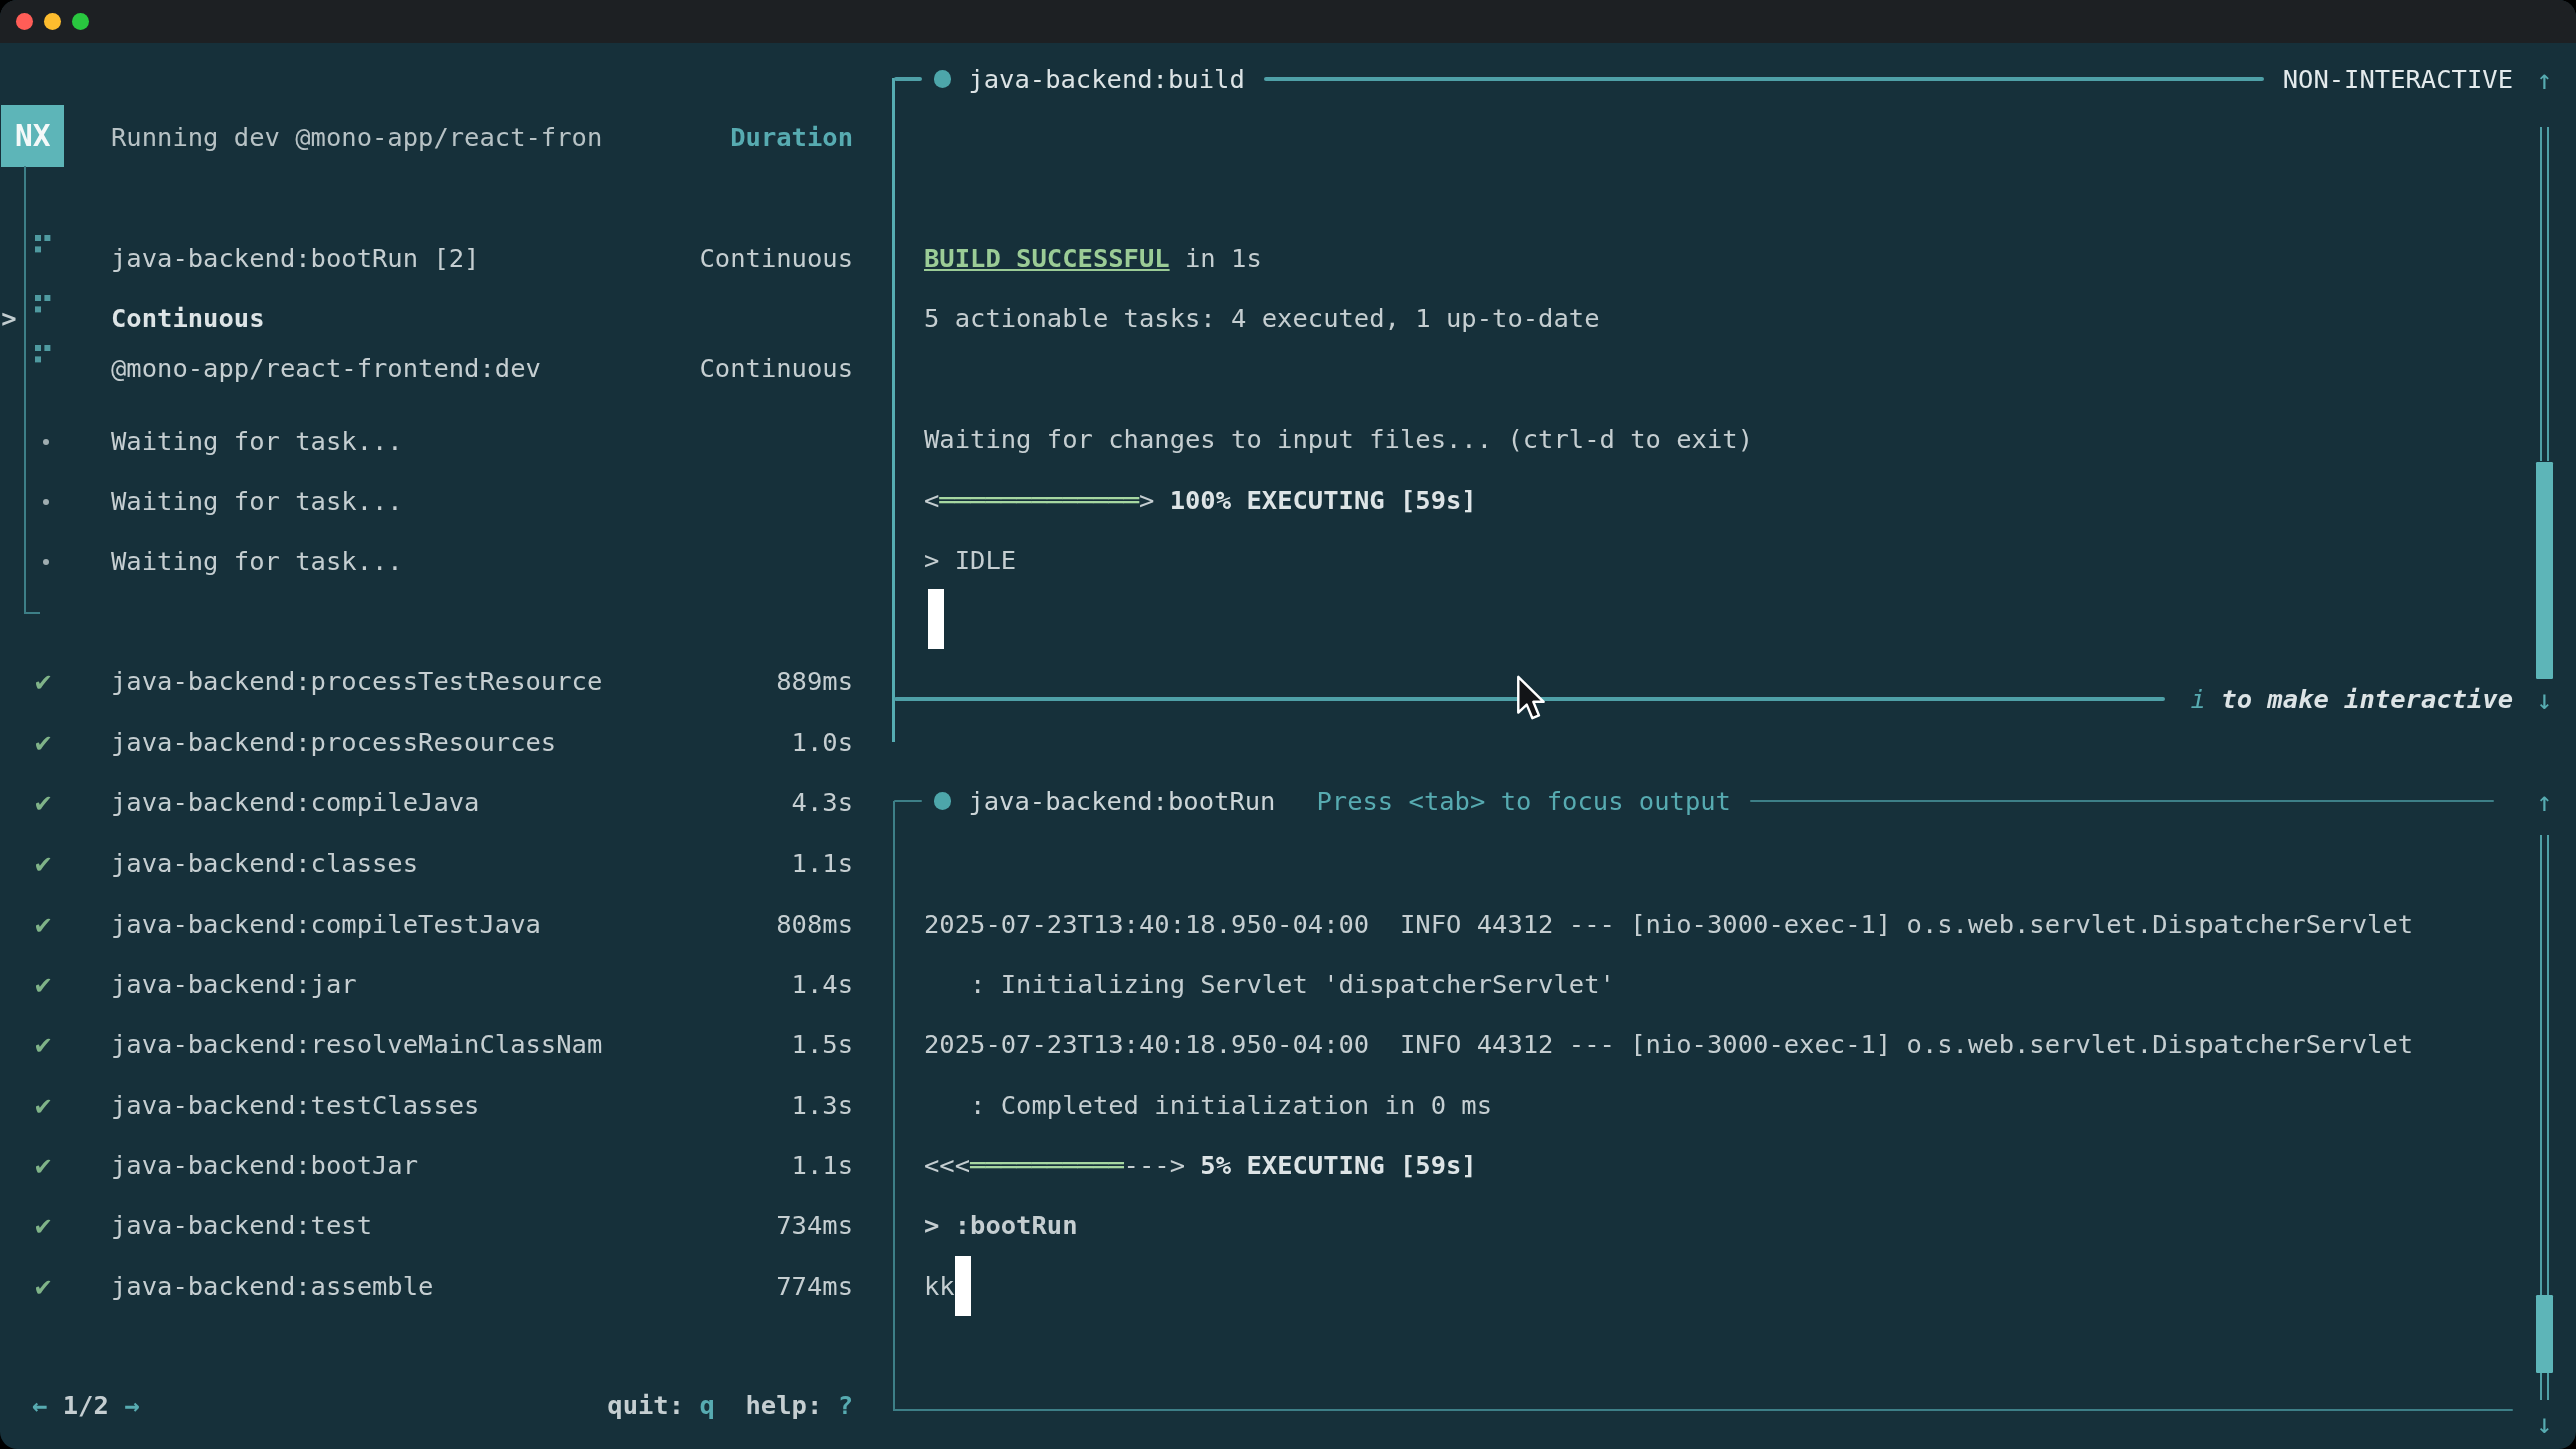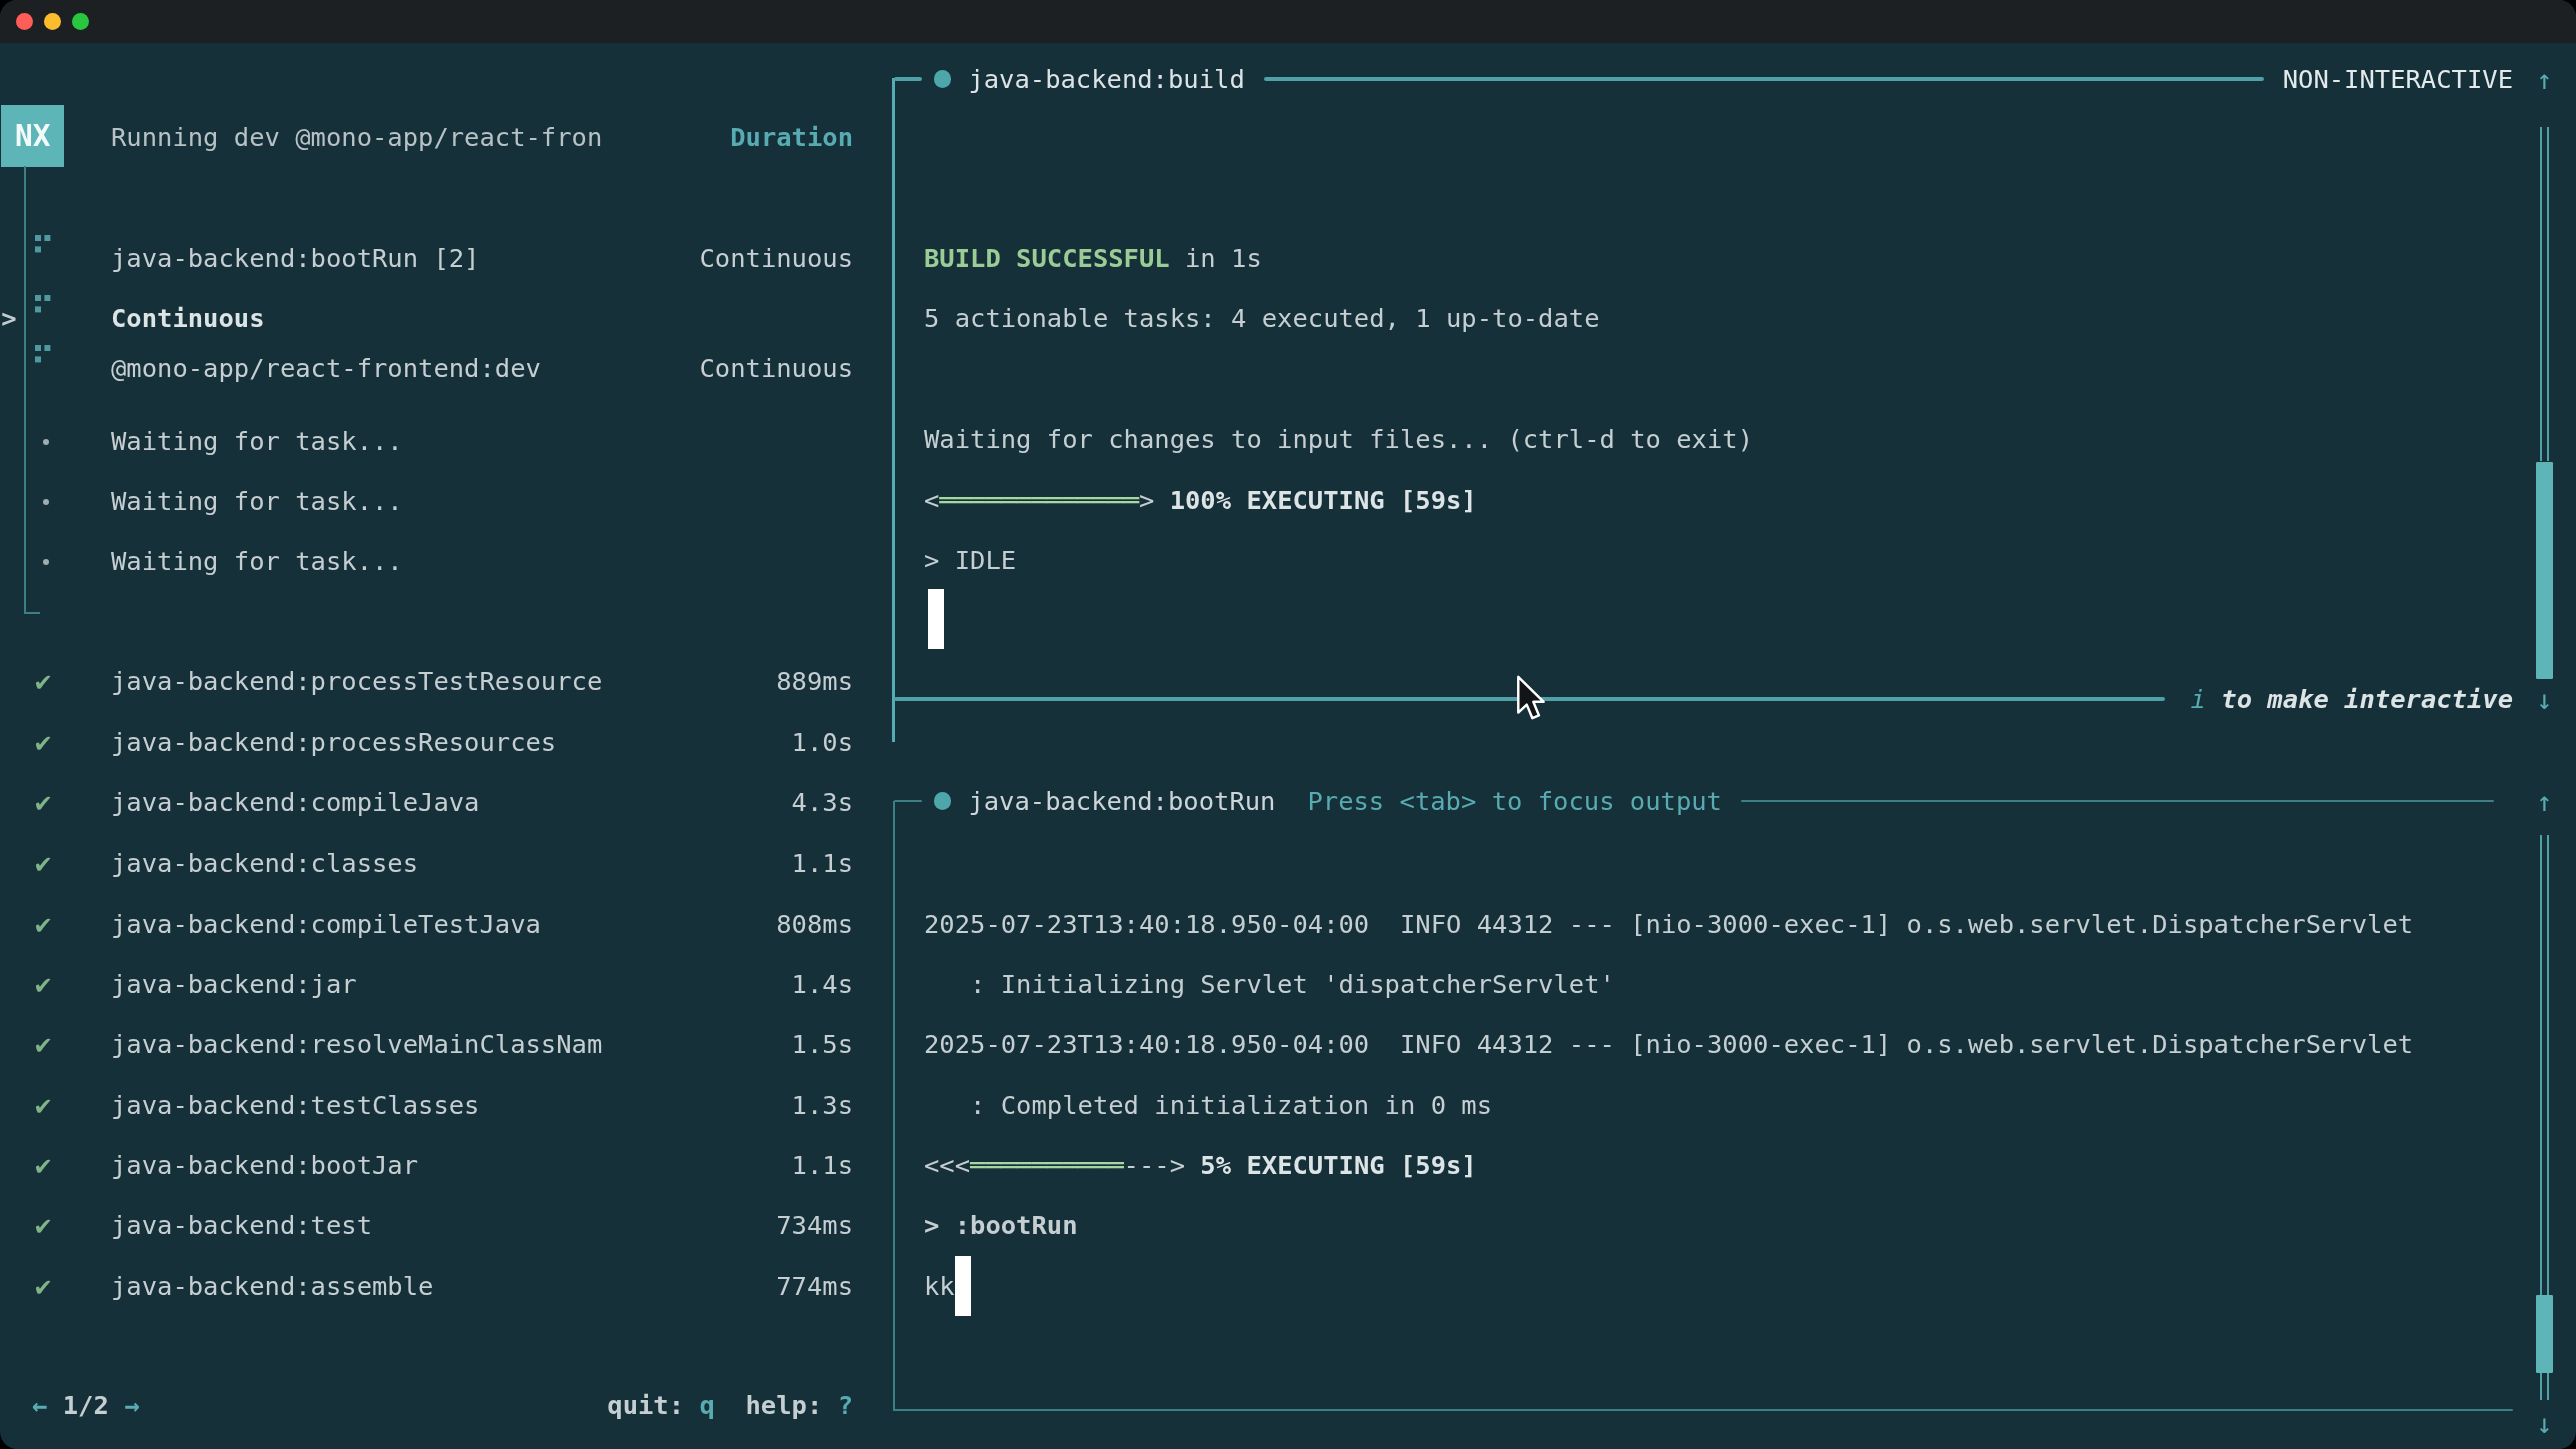--- a/index.html
+++ b/index.html
@@ -9,21 +9,21 @@
   .light{position:absolute;top:12.7px;width:17.4px;height:17.4px;border-radius:50%;}
   .light.red{left:16px;background:#ff5d57;}
   .light.yellow{left:44px;background:#fdbc2e;}
   .light.green{left:72px;background:#29c73f;}
 
   .row{position:absolute;height:60px;line-height:60px;font-size:25.5px;color:#c5ced1;white-space:pre;}
   .side-row{left:0;width:892px;display:flex;justify-content:space-between;box-sizing:border-box;padding:0 39px 0 111px;}
   .bold{font-weight:700;color:#dde4e6;}
   .teal{color:#57abb1;}
   .dim{color:#b7c2c5;}
-  .green{color:#9bcc96;}
+  .green{color:#9bcc96;text-decoration:underline;}
   .pgreen{color:#a6d7a1;}
 
   .nx-box{position:absolute;left:1.3px;top:105px;width:63px;height:62px;background:#5db5b8;color:#f4f9f9;
           font-size:29.5px;font-weight:700;display:flex;align-items:center;justify-content:center;}
   .guide-v{position:absolute;left:24px;top:166px;width:2px;height:447px;background:#3d7f87;}
   .guide-foot{position:absolute;left:24px;top:612px;width:16px;height:2px;background:#3d7f87;}
 
   .check{position:absolute;left:35px;width:40px;color:#7fb388;font-size:27px;}
   .spinner{position:absolute;left:35px;top:6.7px;width:17.4px;height:20px;}
   .spinner::before{content:"";position:absolute;left:0;top:0;width:6px;height:6px;background:#4f9aa0;
@@ -192,21 +192,21 @@
     </div>
   </div>
 
   <div>
     <div class="border-left-bot"></div>
 
     <div class="panel-header" style="left:894px;top:771px;width:1666px;">
       <span class="hline thin" style="width:28px"></span>
       <span class="bullet"></span>
       <span class="panel-title" style="color:#ccd5d8">java-backend:bootRun</span>
-      <span class="teal" style="margin-left:32px">Press &lt;tab&gt; to focus output</span>
+      <span class="teal" style="margin-left:41px">Press &lt;tab&gt; to focus output</span>
       <span class="hline thin grow" style="margin:0 19px"></span>
       <span class="arrowbox">↑</span>
     </div>
 
     <div class="line" style="top:894px">2025-07-23T13:40:18.950-04:00  INFO 44312 --- [nio-3000-exec-1] o.s.web.servlet.DispatcherServlet</div>
     <div class="line" style="top:954px">   : Initializing Servlet 'dispatcherServlet'</div>
     <div class="line" style="top:1014px">2025-07-23T13:40:18.950-04:00  INFO 44312 --- [nio-3000-exec-1] o.s.web.servlet.DispatcherServlet</div>
     <div class="line" style="top:1075px">   : Completed initialization in 0 ms</div>
     <div class="line" style="top:1135px"><span>&lt;&lt;&lt;</span><span class="pgreen">══════════</span><span>---&gt;</span><span class="bold"> 5% EXECUTING [59s]</span></div>
     <div class="line bold" style="top:1195px">&gt; :bootRun</div>

